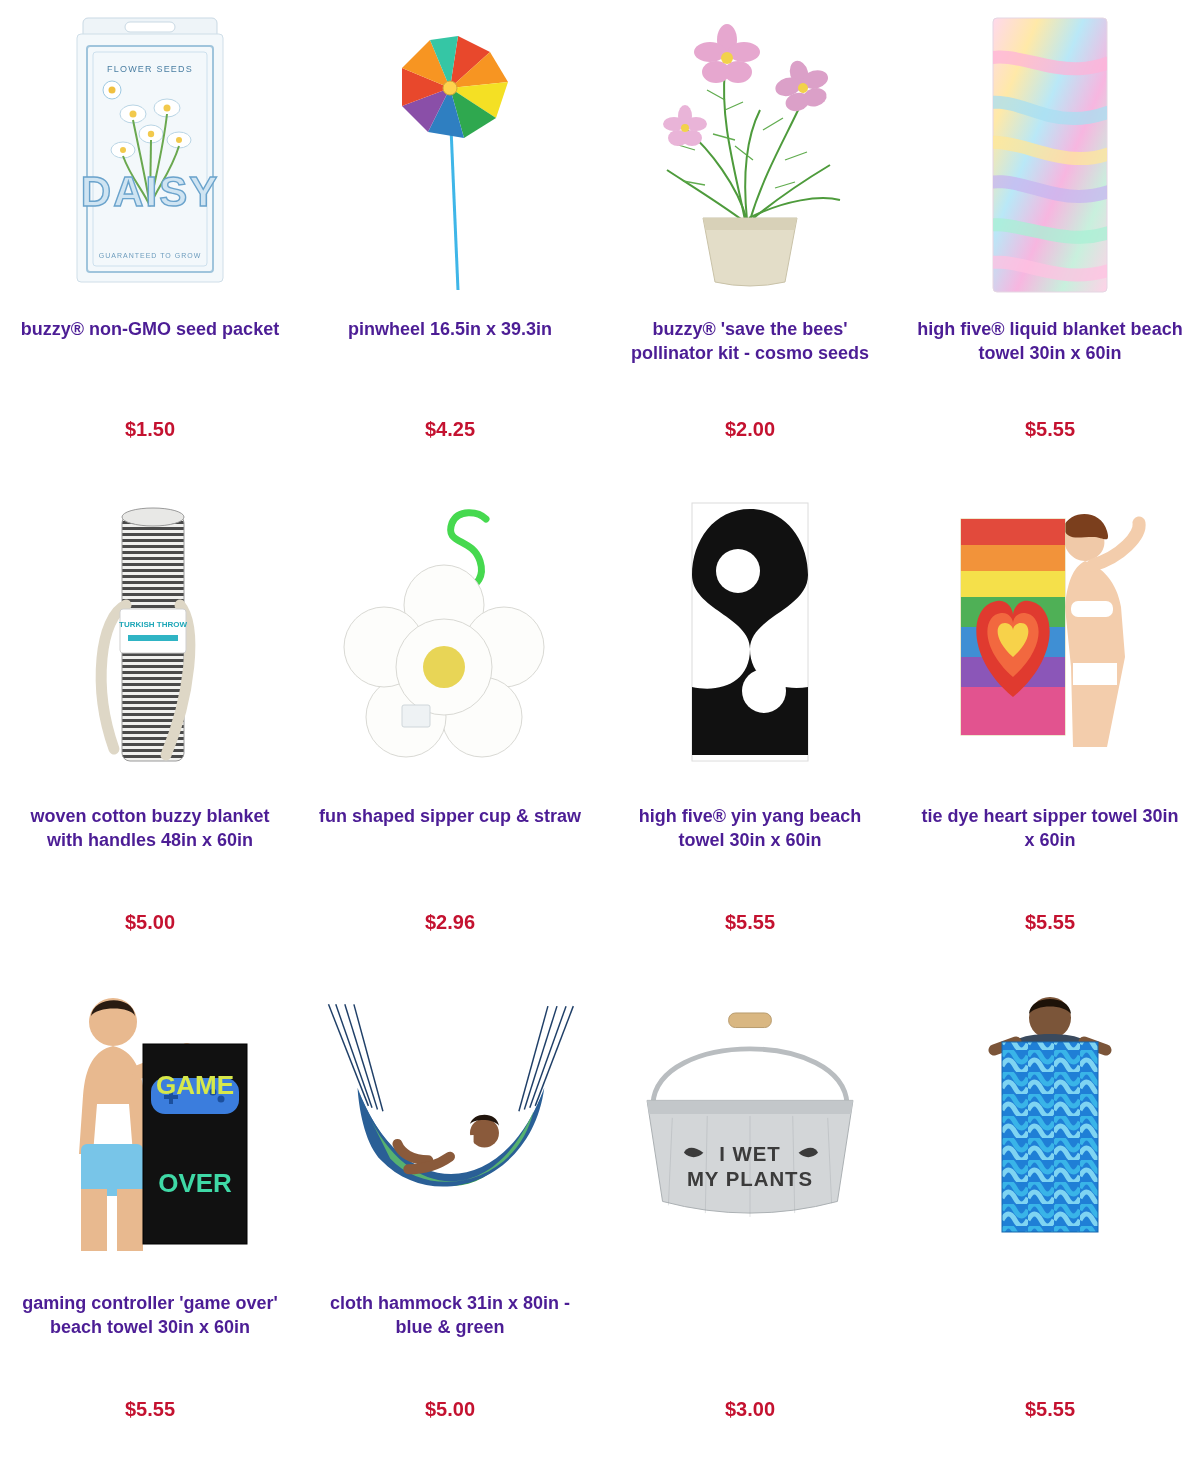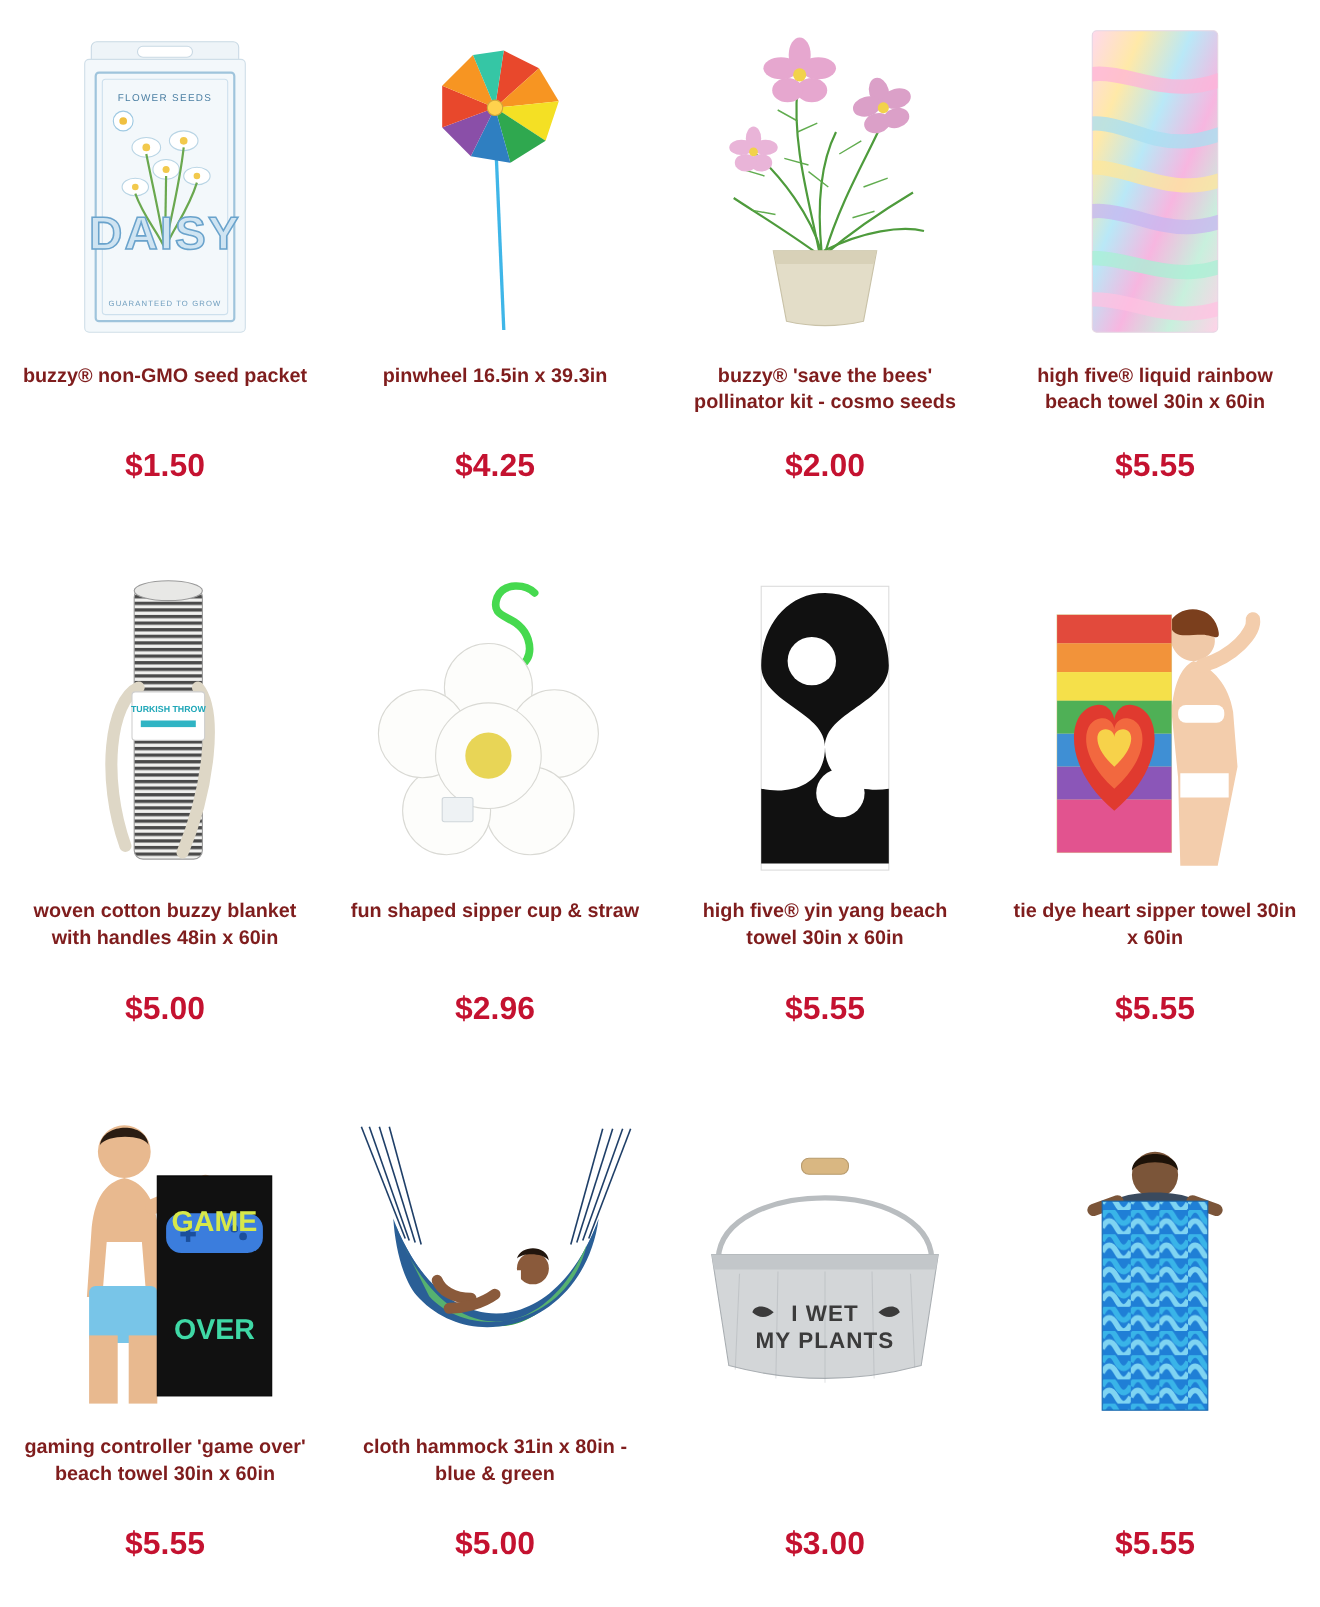--- a/index.html
+++ b/index.html
@@ -20,35 +20,35 @@
     flex-direction: column;
     align-items: center;
     padding: 10px 14px 0 14px;
     background: #fff;
     text-decoration: none;
   }
   .img-box {
     height: 300px;
     width: 100%;
     display: flex;
-    align-items: flex-end;
+    align-items: flex-start;
     justify-content: center;
     overflow: hidden;
   }
   .product-title {
     font-size: 18px;
     font-weight: bold;
-    color: #7f1d1d;
+    color: #4c1d95;
     text-align: center;
     line-height: 1.32;
-    margin-top: 20px;
+    margin-top: 8px;
     max-width: 270px;
   }
   .product-price {
-    font-size: 29px;
+    font-size: 20px;
     font-weight: bold;
     color: #c41230;
     text-align: center;
     margin-top: auto;
     margin-bottom: 40px;
   }
   .r1 .product-price { margin-bottom: 46px; }
   svg { display: block; }
 </style>
 </head>
@@ -195,21 +195,21 @@
         <g clip-path="url(#tclip)" fill="none" stroke-width="13" opacity=".75">
           <path d="M-10 60 C 40 20, 80 90, 160 40" stroke="#ffb3d9"></path>
           <path d="M-10 100 C 50 70, 70 140, 160 90" stroke="#a8dff2"></path>
           <path d="M-10 140 C 40 110, 90 180, 160 130" stroke="#ffe79a"></path>
           <path d="M-10 180 C 50 150, 80 215, 160 170" stroke="#c7b6f0"></path>
           <path d="M-10 222 C 40 195, 90 255, 160 210" stroke="#a8f0d4"></path>
           <path d="M-10 258 C 50 235, 80 290, 160 250" stroke="#ffc2e2"></path>
         </g>
       </svg>
     </div>
-    <div class="product-title">high five® liquid rainbow beach towel 30in x 60in</div>
+    <div class="product-title">high five® liquid blanket beach towel 30in x 60in</div>
     <div class="product-price">$5.55</div>
   </a>
 
   <a class="product-card" href="#">
     <div class="img-box">
       <svg width="160" height="280" viewBox="0 0 160 280">
         <defs>
           <pattern id="stripes" width="6" height="6" patternUnits="userSpaceOnUse">
             <rect width="6" height="6" fill="#f0f0ee"></rect>
               <rect width="6" height="3" fill="#4a4a4a"></rect>

